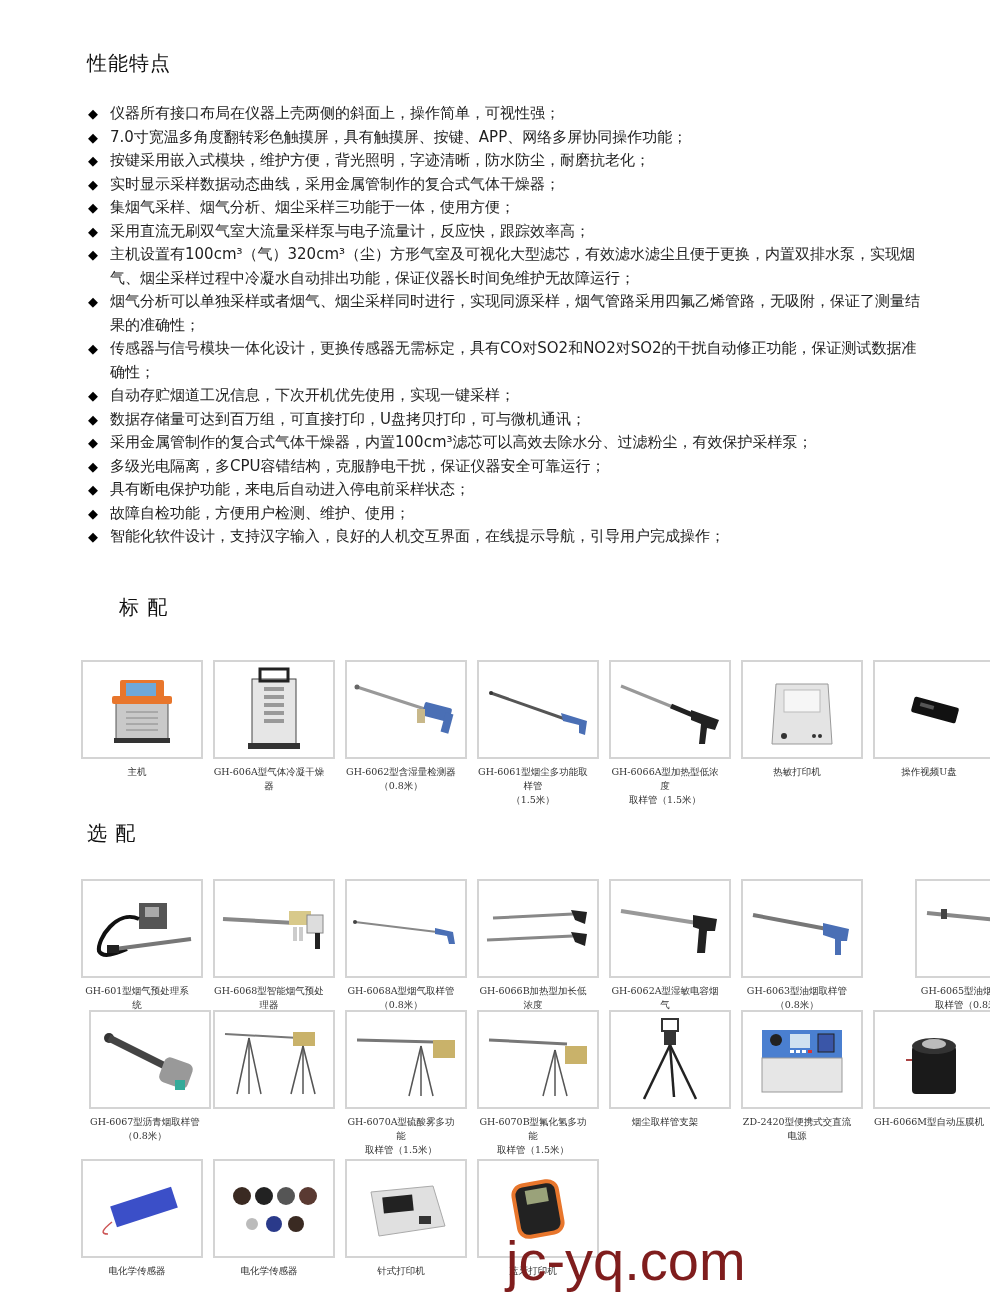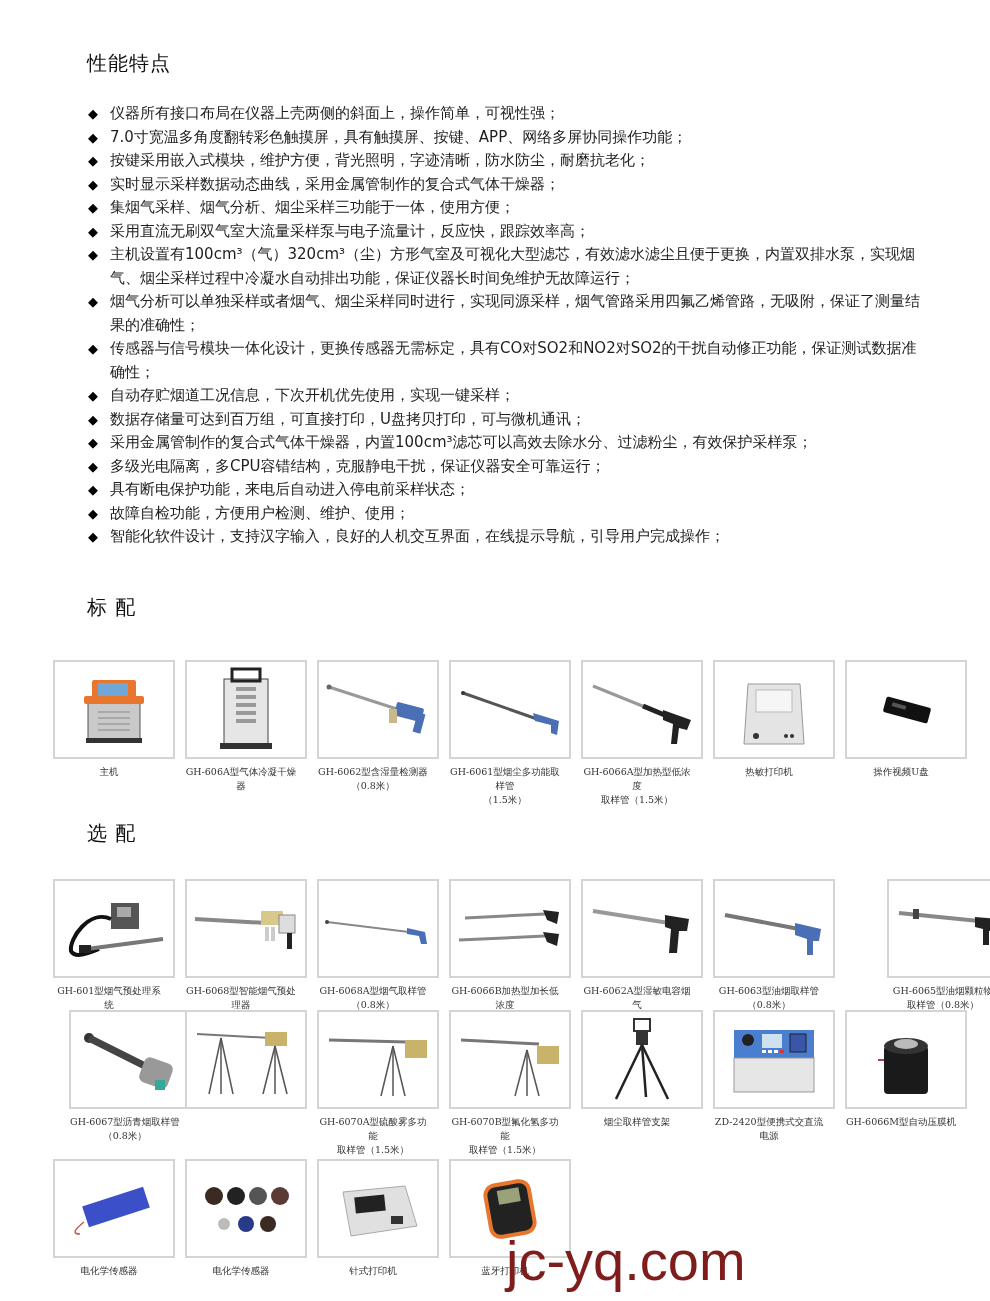--- a/index.html
+++ b/index.html
@@ -8,21 +8,21 @@
     font-family: "DejaVu Sans", "Liberation Sans", sans-serif; color: #1a1a1a;
   }
   .section-title {
     position: absolute; left: 87px; font-size: 20px; letter-spacing: 1px; color: #111;
   }
   .features { position: absolute; left: 88px; top: 102px; width: 840px; }
   .feature { display: flex; font-size: 15px; line-height: 23.5px; color: #1e1e1e; }
   .feature .bullet { width: 22px; flex: 0 0 22px; font-size: 13px; color: #000; }
   .feature .text { flex: 1; }
   .grid { position: absolute; left: 53px; }
-  .card { position: absolute; width: 112px; }
+  .card { position: absolute; width: 112px; margin-left: 28px; }
   .card .img {
     width: 118px; height: 95px; border: 2px solid #d4d4d4; background: #fff;
     display: flex; align-items: center; justify-content: center; overflow: hidden;
   }
   .card .cap {
     margin-top: 6px; font-family: "DejaVu Serif", "Liberation Serif", serif;
     font-size: 9.5px; line-height: 14px; text-align: center; color: #333; white-space: pre-line;
   }
   .watermark {
     position: absolute; left: 506px; top: 1228px; font-size: 56px;
@@ -95,21 +95,21 @@
   <div class="feature">
       <span class="bullet">◆</span>
       <span class="text">故障自检功能，方便用户检测、维护、使用；</span>
     </div>
   <div class="feature">
       <span class="bullet">◆</span>
       <span class="text">智能化软件设计，支持汉字输入，良好的人机交互界面，在线提示导航，引导用户完成操作；</span>
     </div>
 </div>
 
-<div class="section-title" style="top:594px;">标 配</div>
+<div class="section-title" style="top:594px;margin-left:32px;">标 配</div>
 
 <div class="grid" style="top:660px;">
   <div class="card" style="left:0px">
     <div class="img">
       <svg width="80" height="80" viewBox="0 0 80 80">
           <rect x="14" y="30" width="52" height="42" rx="3" fill="#c9c9c9" stroke="#555"></rect>
           <rect x="18" y="10" width="44" height="22" rx="2" fill="#e8762c"></rect>
           <rect x="24" y="13" width="30" height="15" fill="#6fa8d8"></rect>
           <rect x="10" y="26" width="60" height="8" rx="2" fill="#e8762c"></rect>
           <g stroke="#888">
@@ -277,21 +277,21 @@
           <rect x="20" y="20" width="6" height="10" fill="#444"></rect>
           <path d="M82 28 L104 30 L102 42 L96 42 L96 56 L90 56 L90 40 L82 38 Z" fill="#222"></path>
         </svg>
     </div>
     <div class="cap">GH-6065型油烟颗粒物
 取样管（0.8米）</div>
   </div>
 </div>
 
 <div class="grid" style="top:1010px;">
-  <div class="card" style="left:16px">
+  <div class="card" style="left:8px">
     <div class="img">
       <svg width="110" height="80" viewBox="0 0 110 80">
           <circle cx="14" cy="18" r="5" fill="#333"></circle>
           <line x1="14" y1="18" x2="70" y2="46" stroke="#444" stroke-width="7"></line>
           <rect x="66" y="40" width="30" height="26" rx="6" fill="#999" transform="rotate(20 81 53)"></rect>
           <rect x="80" y="60" width="10" height="10" fill="#3a9"></rect>
         </svg>
     </div>
     <div class="cap">GH-6067型沥青烟取样管
 （0.8米）</div>

